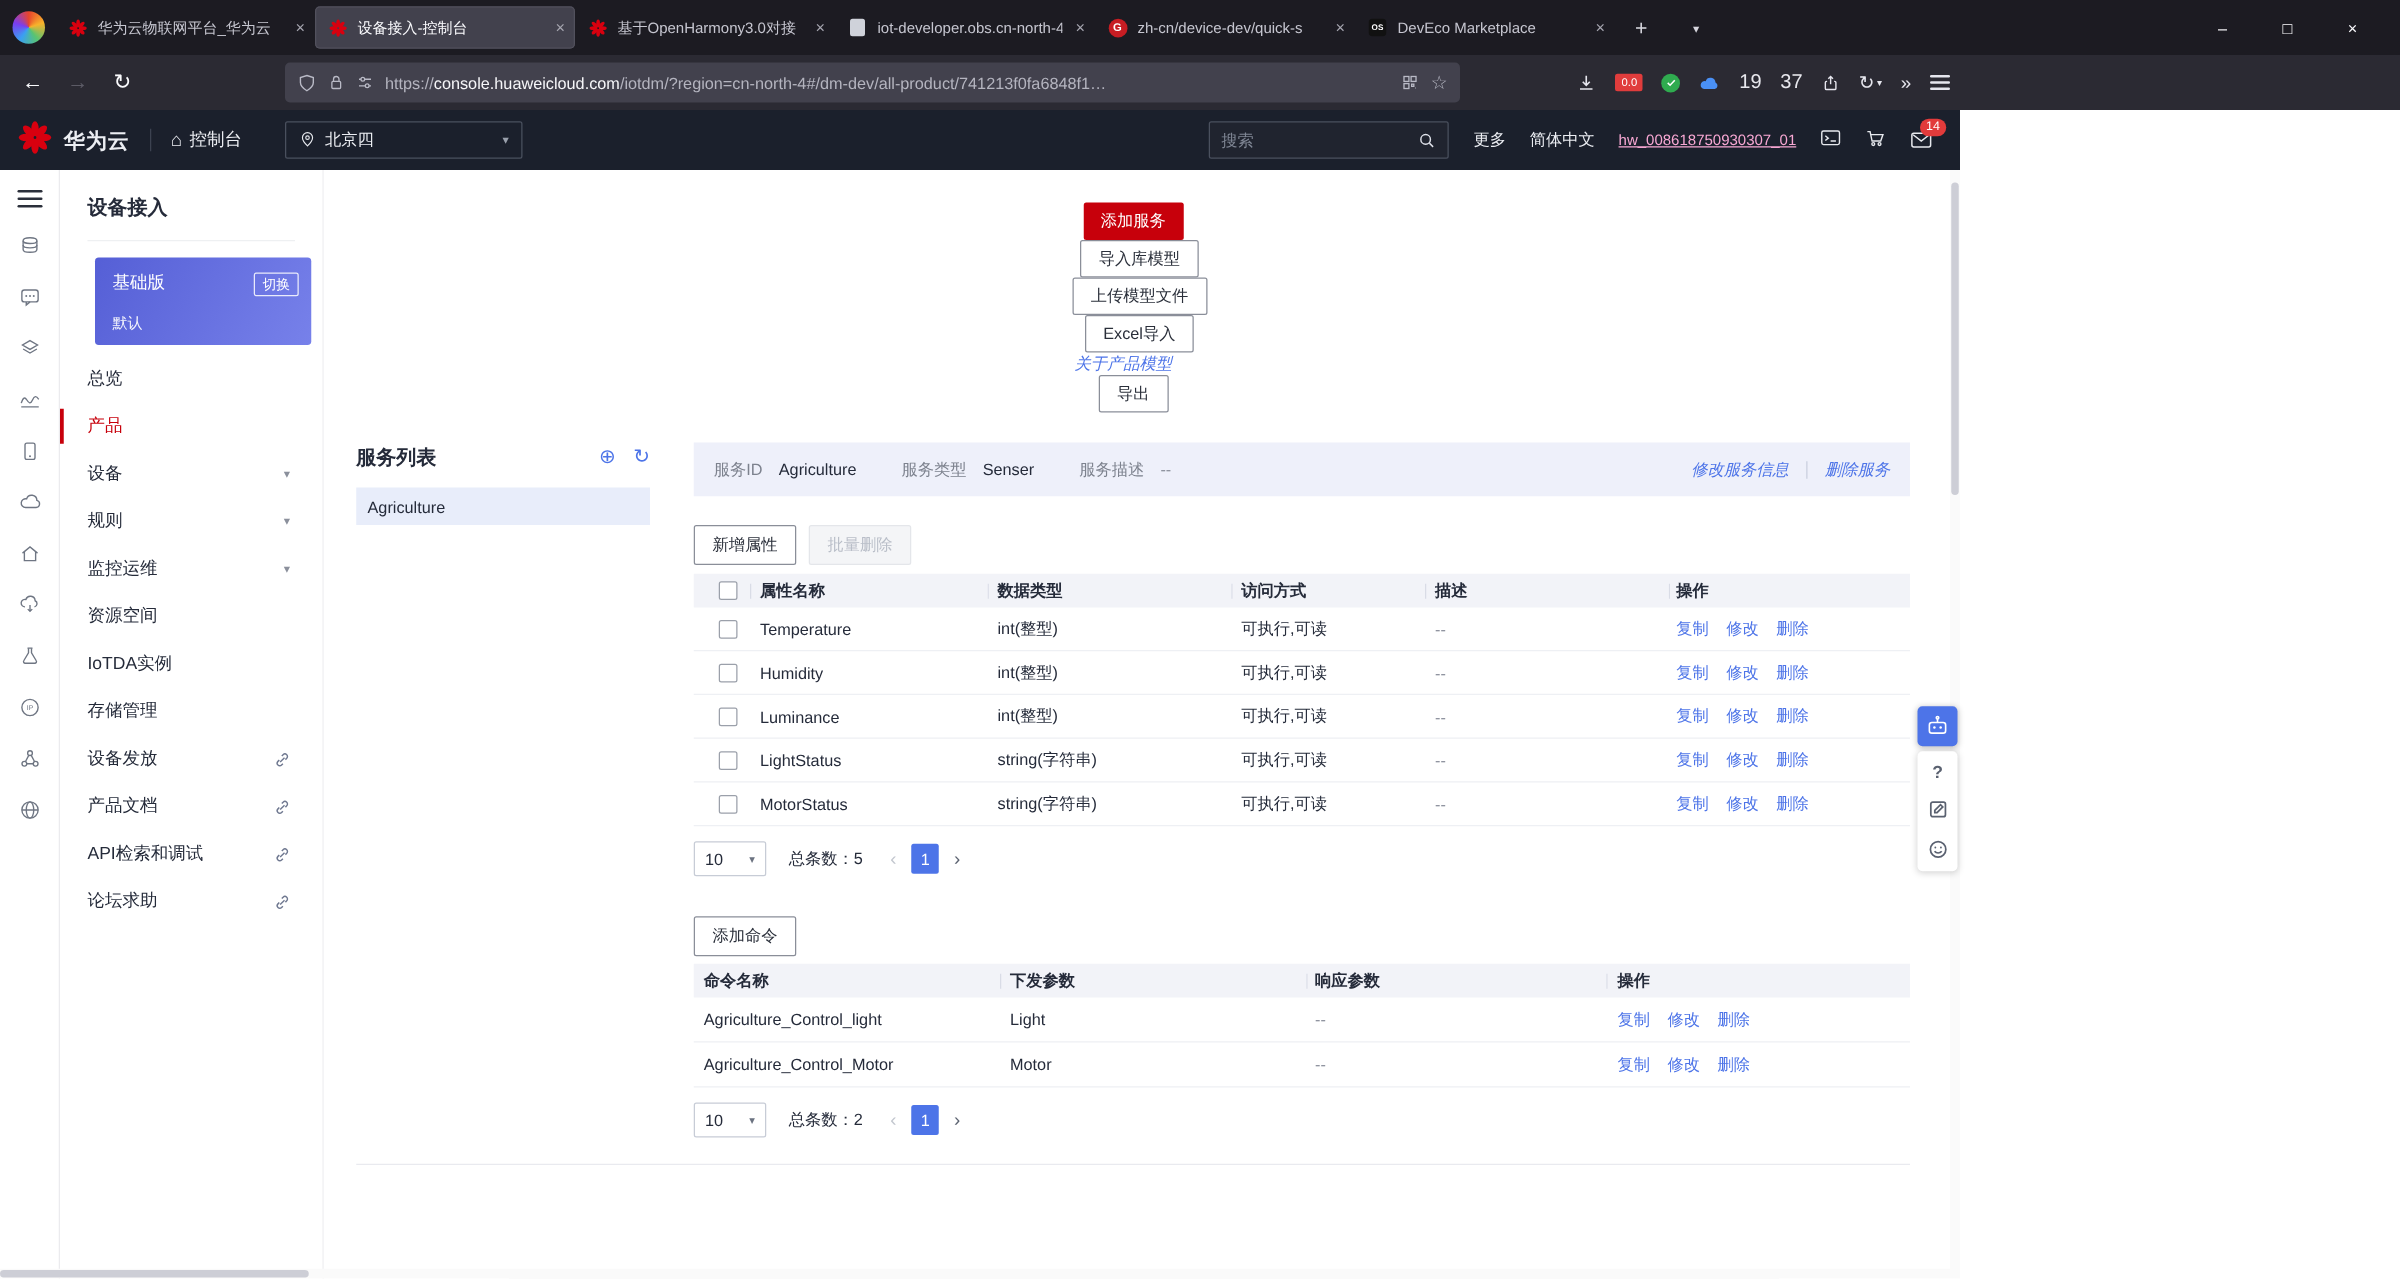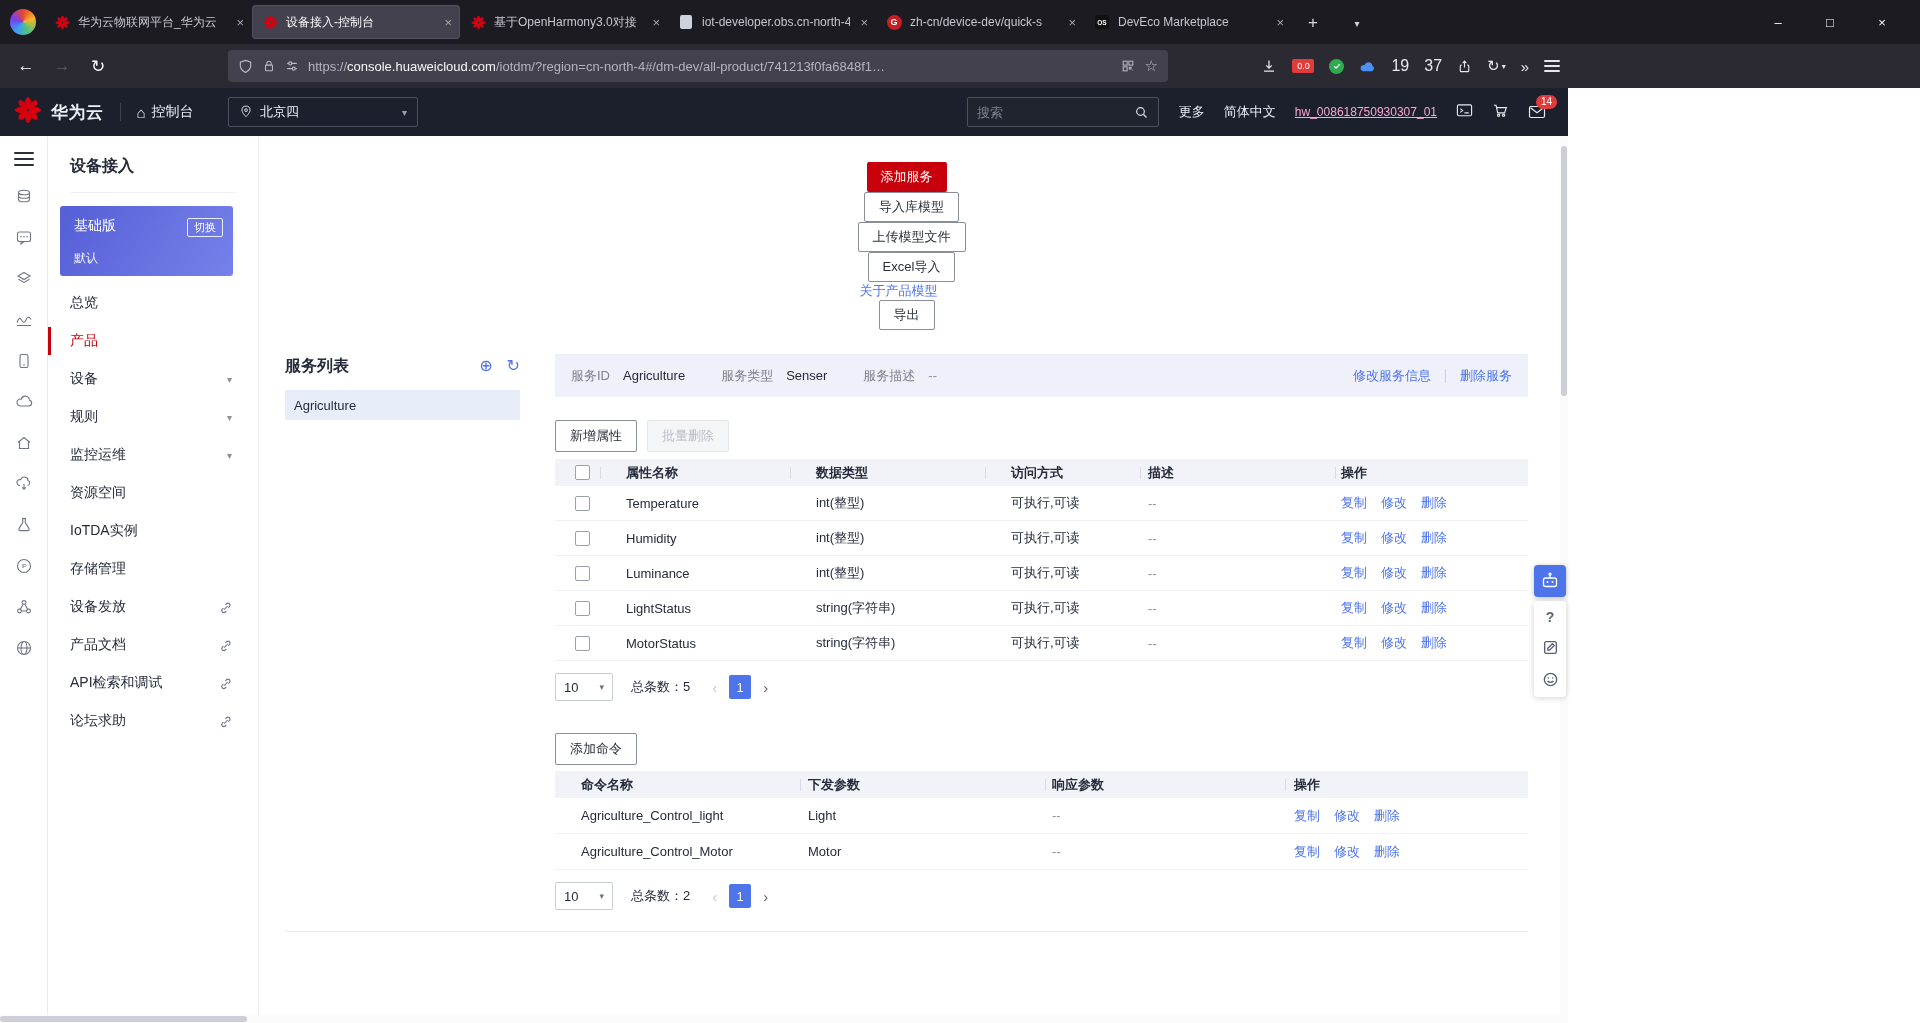--- a/index.html
+++ b/index.html
@@ -77,21 +77,21 @@
   .rail { position:absolute; left:0; top:48px; width:48px; bottom:0; border-right:1px solid #ebebee; background:#fff; }
   .rail-burger { position:absolute; left:14px; top:16px; width:20px; height:14px; display:flex; flex-direction:column; justify-content:space-between; }
   .rail-burger i { display:block; height:2px; background:#2a2f3a; border-radius:1px; }
   .rail-icons { position:absolute; left:0; top:52px; width:48px; display:flex; flex-direction:column; align-items:center; gap:23px; }
   .rail-icons svg { width:18px; height:18px; stroke:#6f7683; fill:none; stroke-width:1.1; }
 
   
   .snav { position:absolute; left:48px; top:48px; width:211px; bottom:0; border-right:1px solid #ededf0; background:#fff; }
   .snav-title { margin:20px 22px 0 22px; font-size:16px; font-weight:bold; color:#252b3a; padding-bottom:15px;
     border-bottom:1px solid #eef0f2; }
-  .edition { margin:13px 0 0 12px; width:173px; height:70px; border-radius:3px; position:relative; color:#fff;
+  .edition { margin:13px 0 0 28px; width:173px; height:70px; border-radius:3px; position:relative; color:#fff;
     background:linear-gradient(120deg,#555fd6,#7781ea); }
   .ed-name { position:absolute; left:14px; top:11px; font-size:14px; }
   .ed-switch { position:absolute; right:10px; top:12px; font-size:11px; border:1px solid rgba(255,255,255,.85);
     border-radius:2px; padding:1px 6px; }
   .ed-sub { position:absolute; left:14px; bottom:9px; font-size:12px; opacity:.92; }
   .snav-items { margin-top:8px; }
   .snav-item { position:relative; height:38px; display:flex; align-items:center; padding-left:22px; font-size:14px; color:#252b3a; }
   .snav-item.selected { color:#c7000b; }
   .snav-item.selected::before { content:""; position:absolute; left:0; top:5px; bottom:5px; width:3px; background:#c7000b; }
   .snav-caret { position:absolute; right:26px; color:#8b909c; font-size:10px; }
@@ -106,21 +106,21 @@
   .ptab.active::after { content:""; position:absolute; left:0; right:0; bottom:-1px; height:3px; background:#3d63e8; }
 
   .actions { display:flex; align-items:center; margin:26px 32px 0 26px;flex-direction:column; }
   .btn { height:30px; padding:0 14px; font-size:13px; display:inline-flex; align-items:center; justify-content:center;
     border-radius:2px; white-space:nowrap; }
   .btn + .btn { margin-left:10px; }
   .btn-primary { background:#c7000b; color:#fff; }
   .btn-outline { border:1px solid #8a8e99; color:#2a2f3a; background:#fff; }
   .btn-disabled { background:#f4f5f7; border:1px solid #e4e6ea; color:#b9bec8; }
   .spacer { flex:1; }
-  .link { color:#4d74e8; font-size:13px; cursor:pointer; text-decoration:none; }
+  .link { color:#4d74e8; font-size:13px; cursor:pointer; text-decoration:none;font-style:italic; }
   .about-link { margin-right:16px; }
 
   .cols { display:flex; margin:24px 32px 0 26px; }
   .svc-col { width:235px; margin-right:35px; flex:none; }
   .svc-head { display:flex; align-items:center; height:24px; }
   .svc-title { font-size:16px; font-weight:bold; color:#252b3a; flex:1; }
   .svc-ic { color:#4d74e8; font-size:16px; margin-left:14px; line-height:1; }
   .svc-item { margin-top:12px; height:30px; display:flex; align-items:center; padding-left:9px; font-size:13px;
     color:#252b3a; background:#e8edfa; }
 
@@ -131,21 +131,21 @@
   .info-divider { width:1px; height:14px; background:#c9cede; margin:0 14px; }
   .prop-actions { margin-top:23px; display:flex; }
   .btn-md { height:32px; }
 
   .table { margin-top:7px; font-size:13px; color:#252b3a; }
   .thead { display:flex; align-items:center; background:#f2f3f8; height:27px; font-weight:bold; }
   .th { position:relative; height:100%; display:flex; align-items:center; }
   .th:not(:first-child)::before { content:""; position:absolute; left:0; top:50%; transform:translateY(-50%);
     width:1px; height:12px; background:#d9dce6; }
   .tr { display:flex; align-items:center; height:35px; border-bottom:1px solid #eef0f4; }
-  .cell { padding-left:26px; overflow:hidden; white-space:nowrap; }
+  .cell { padding-left:8px; overflow:hidden; white-space:nowrap; }
   .c-check { width:45px; padding-left:20px; display:flex; align-items:center; }
   .c-name { width:190px; } .c-type { width:195px; } .c-access { width:155px; } .c-desc { width:195px; padding-left:8px; color:#252b3a; }
   .c-ops { flex:1; padding-left:6px; }
   .k-name { width:245px; } .k-param { width:245px; padding-left:8px; } .k-resp { width:240px; padding-left:7px; } .k-ops { flex:1; padding-left:9px; }
   .op { color:#4d74e8; margin-right:14px; }
   .cb { width:15px; height:15px; border:1px solid #9ba0aa; border-radius:2px; background:#fff; }
   .muted { color:#8b909c; }
 
   .pgn { display:flex; align-items:center; margin-top:12px; font-size:13px; color:#252b3a; }
   .pgn-select { width:58px; height:28px; border:1px solid #c7ccd6; border-radius:2px; display:flex; align-items:center; padding:0 8px; }

